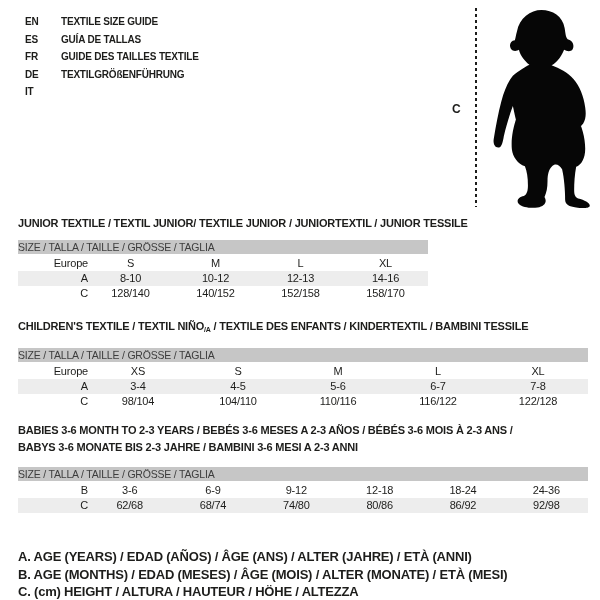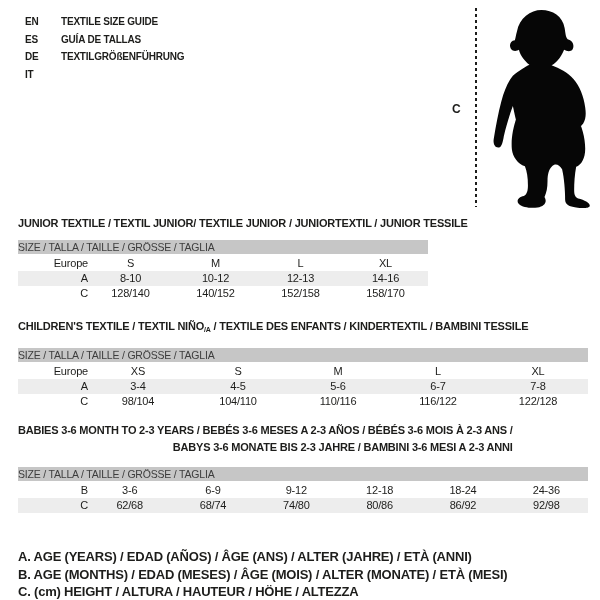--- a/index.html
+++ b/index.html
@@ -14,21 +14,21 @@
   .lang-row { display:flex; }
   .lang-code { width:36px; }
   
   .measure-line {
     position:absolute; left:475px; top:8px; width:2px; height:199px;
     background:repeating-linear-gradient(to bottom, #1d1d1b 0 3px, transparent 3px 6px);
   }
   .measure-label { position:absolute; left:452px; top:102px; font-weight:bold; font-size:12px; }
   .baby-svg { position:absolute; left:484px; top:5px; width:114px; height:206px; }
   
-  .section-heading { position:absolute; left:18px; font-weight:bold; font-size:11px; white-space:nowrap; line-height:17px;text-align:right; }
+  .section-heading { position:absolute; left:18px; font-weight:bold; font-size:11px; white-space:nowrap; line-height:17px; }
   .heading-sub { font-size:7px; vertical-align:-2px; }
   
   .size-table-wrap { position:absolute; left:18px; }
   .size-bar {
     height:14px; line-height:14px; background:var(--header-bg, #c6c6c6);
     font-size:10.5px; padding-left:0; color:#3d3d3d; overflow:hidden; white-space:nowrap;
   }
   table { width:100%; border-collapse:collapse; table-layout:fixed; margin-top:2px; }
   td { font-size:11px; height:15px; line-height:15px; padding:0; text-align:center; vertical-align:middle; }
   td.rowlabel { text-align:right; padding-left:3px; }
@@ -42,20 +42,24 @@
 <div class="canvas">
 
   <div class="langs">
     <div class="lang-row">
       <span class="lang-code">EN</span>
       <span>TEXTILE SIZE GUIDE</span>
     </div>
     <div class="lang-row">
       <span class="lang-code">ES</span>
       <span>GUÍA DE TALLAS</span>
+    </div>
+    <div class="lang-row">
+      <span class="lang-code">FR</span>
+      <span>GUIDE DES TAILLES TEXTILE</span>
     </div>
     <div class="lang-row">
       <span class="lang-code">DE</span>
       <span>TEXTILGRÖßENFÜHRUNG</span>
     </div>
     <div class="lang-row">
       <span class="lang-code">IT</span>
     </div>
   </div>
 

